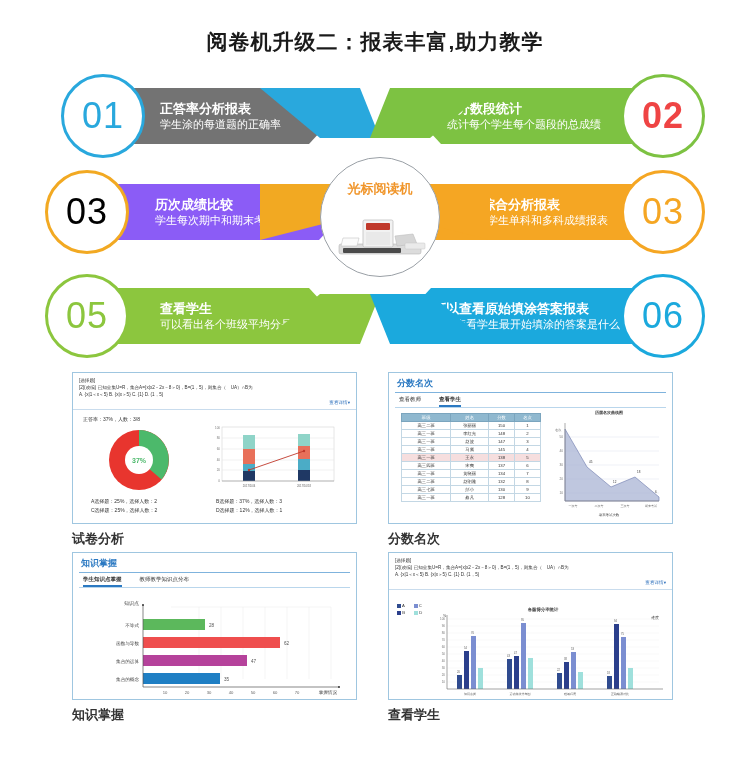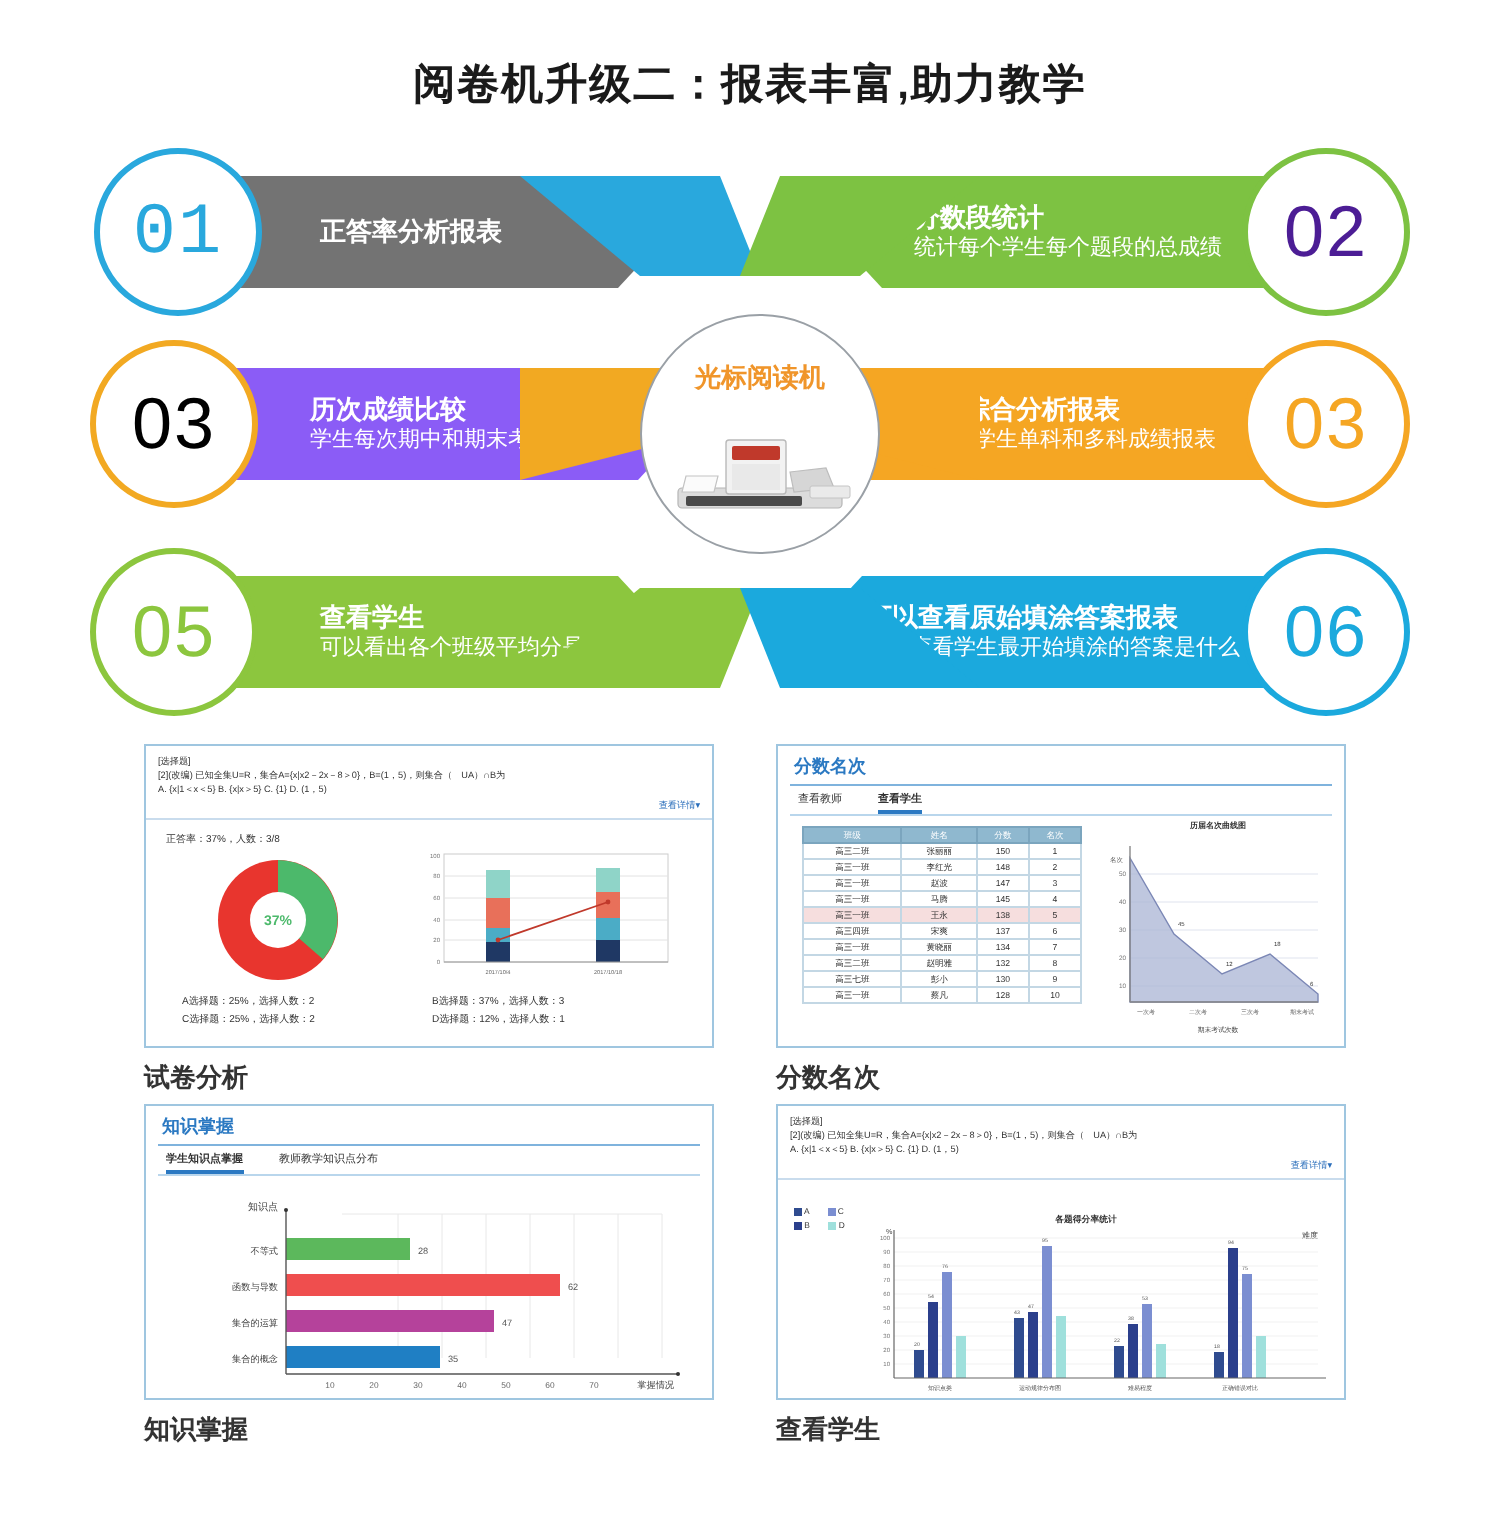--- a/index.html
+++ b/index.html
@@ -50,21 +50,21 @@
   .c-cyan   { --c: #1ba9dd; }
 
   .ribbon.c-blue   .bar, .ribbon.c-blue   .tri { background: #737373; }
   .ribbon.c-green  .bar, .ribbon.c-green  .tri { background: #7dc242; }
   .ribbon.c-orange .bar, .ribbon.c-orange .tri { background: #8b5cf6; }
   .ribbon.c-orange2 .bar, .ribbon.c-orange2 .tri { background: #f5a623; }
   .ribbon.c-lgreen .bar, .ribbon.c-lgreen .tri { background: #8cc63e; }
   .ribbon.c-cyan   .bar, .ribbon.c-cyan   .tri { background: #1ba9dd; }
 
   .ribbon.c-blue   .num-circle { border-color: #29a8dd; color: #29a8dd; }
-  .ribbon.c-green  .num-circle { border-color: #7dc242; color: #4c1d95; }
+  .ribbon.c-green  .num-circle { border-color: #7dc242; color: #ef4444; font-weight: bold; }
   .ribbon.c-orange .num-circle { border-color: #f2a922; color: #000000; }
   .ribbon.c-orange2 .num-circle { border-color: #f5a623; color: #f5a623; }
   .ribbon.c-lgreen .num-circle { border-color: #8cc63e; color: #8cc63e; }
   .ribbon.c-cyan   .num-circle { border-color: #1ba9dd; color: #1ba9dd; }
 
   
   .bar.point-right { clip-path: polygon(0 0, calc(100% - 26px) 0, 100% 50%, calc(100% - 26px) 100%, 0 100%); }
   .bar.point-left  { clip-path: polygon(26px 0, 100% 0, 100% 100%, 26px 100%, 0 50%); }
 
   
@@ -134,28 +134,29 @@
       <polygon points="230,8 130,8 110,58 170,58" fill="#7dc242"></polygon>
       <polygon points="0,104 100,104 110,132 0,160" fill="#f2a922"></polygon>
       <polygon points="230,104 130,104 120,132 230,160" fill="#f5a623"></polygon>
       <polygon points="0,264 100,264 120,214 60,214" fill="#8cc63e"></polygon>
       <polygon points="230,264 130,264 110,214 170,214" fill="#1ba9dd"></polygon>
     </svg>
 
     <div class="ribbon c-blue" style="left:45px; top:8px; width:290px;">
       <div class="bar left point-right" style="left:55px; width:235px;">
         <div class="r-title" style="margin-left:60px;">正答率分析报表</div>
+        <div class="r-sub" style="margin-left:60px;">学生涂的每道题的正确率</div>
       </div>
-      <div class="num-circle" style="left:2px;font-family:Liberation Mono, monospace;">01</div>
+      <div class="num-circle" style="left:16px;">01</div>
     </div>
 
     <div class="ribbon c-green" style="right:45px; top:8px; width:290px;">
       <div class="bar right point-left" style="right:55px; width:235px;">
         <div class="r-title" style="margin-left:42px;">分数段统计</div>
-        <div class="r-sub" style="margin-left:42px;">统计每个学生每个题段的总成绩</div>
+        <div class="r-sub" style="margin-left:32px;">统计每个学生每个题段的总成绩</div>
       </div>
       <div class="num-circle" style="right:0;">02</div>
     </div>
 
     <div class="ribbon c-orange" style="left:45px; top:104px; width:300px;">
       <div class="bar left point-right" style="left:55px; width:245px;">
         <div class="r-title" style="margin-left:55px;">历次成绩比较</div>
         <div class="r-sub" style="margin-left:55px;">学生每次期中和期末考试成绩对比</div>
       </div>
       <div class="num-circle" style="left:0;">03</div>

